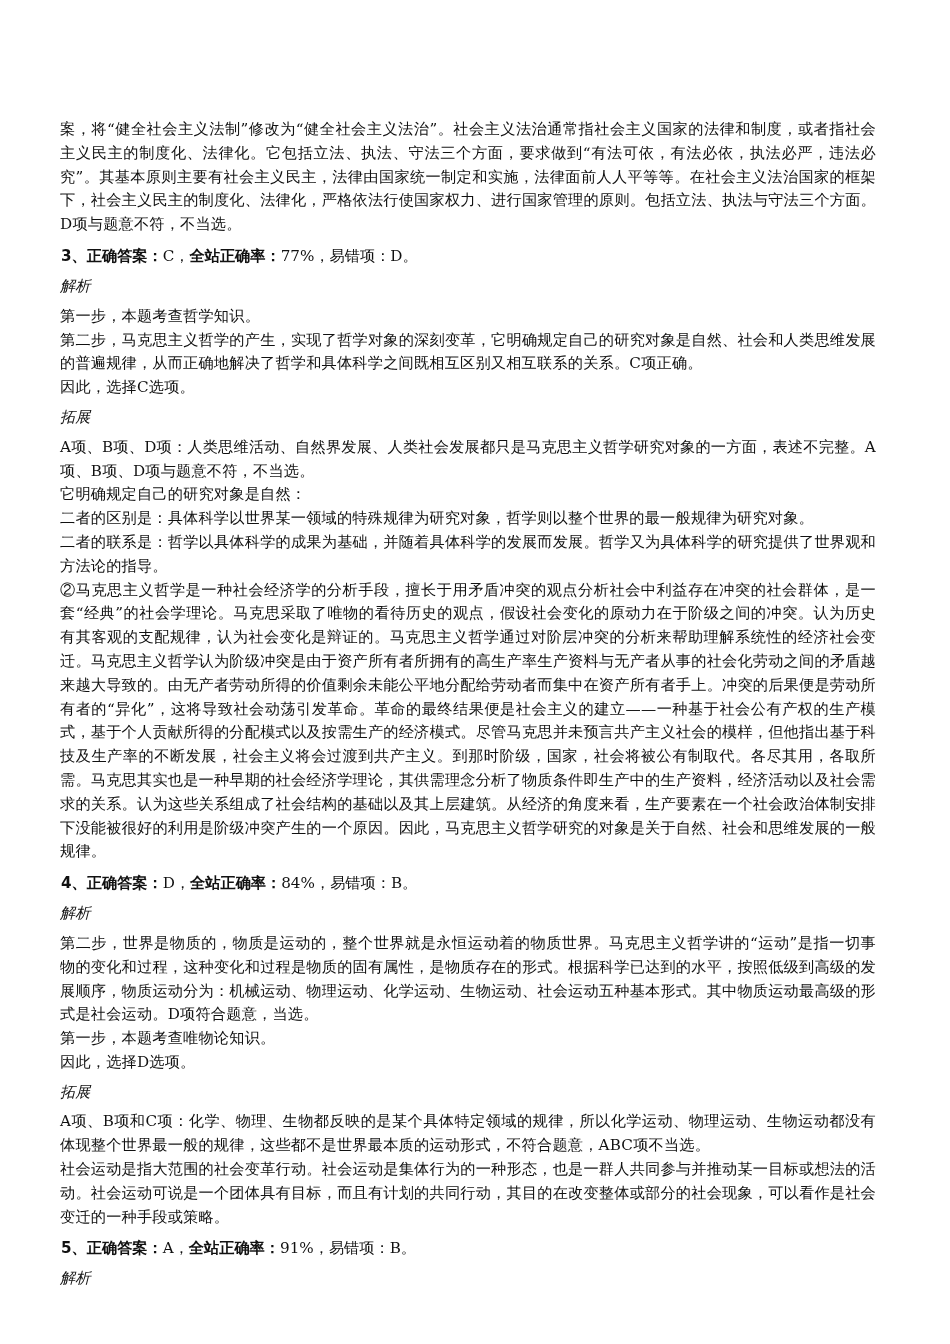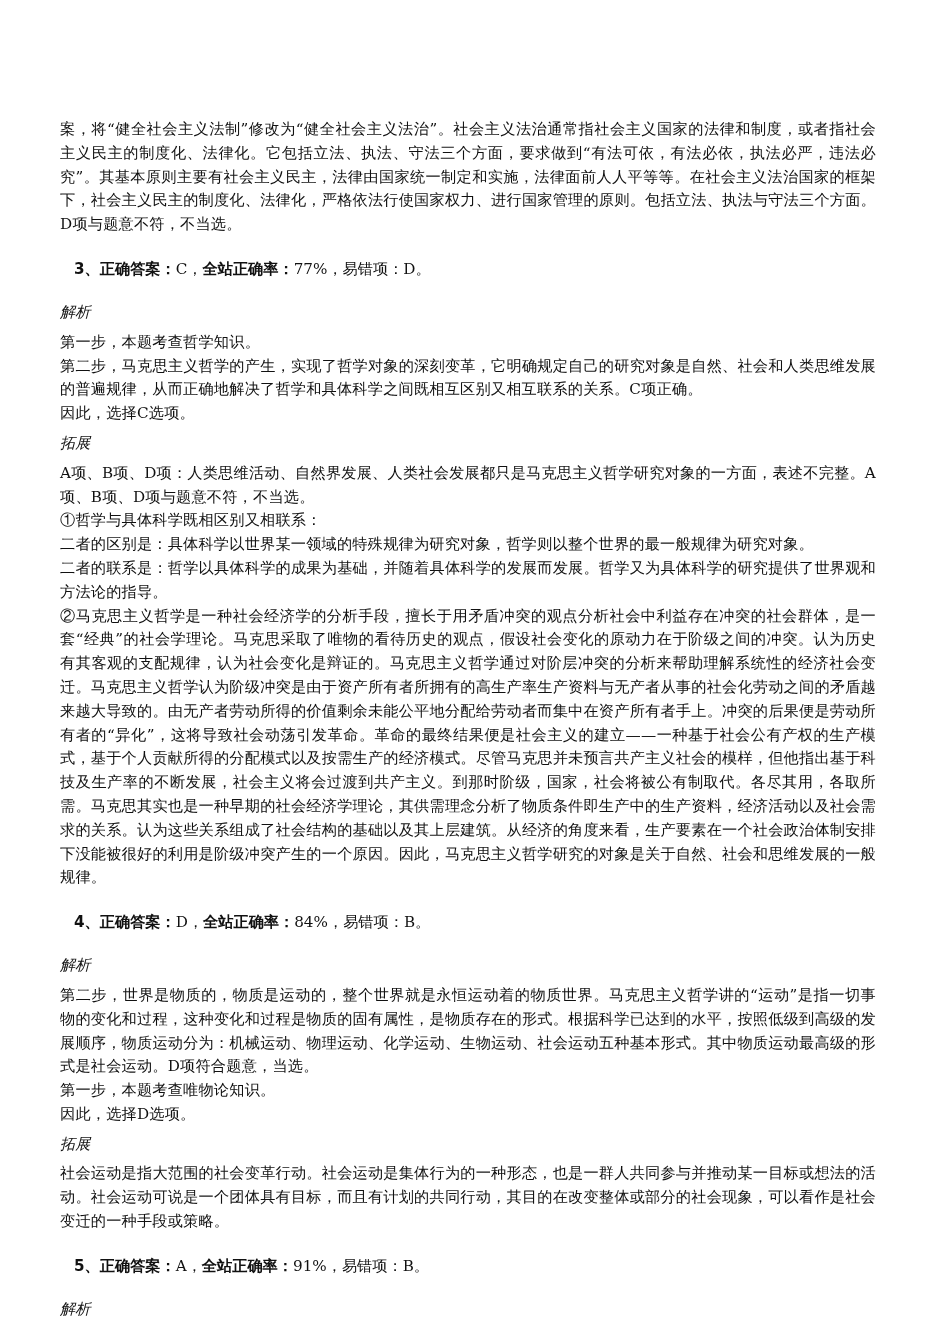--- a/index.html
+++ b/index.html
@@ -7,21 +7,21 @@
     width: 950px; height: 1344px; overflow: hidden; position: relative;
     font-family: "DejaVu Serif", "Liberation Serif", serif;
     color: #111;
   }
   .page {
     position: absolute; left: 60px; top: 118px; width: 816px;
     font-size: 15.2px; line-height: 23.8px;
   }
   .p { margin: 0; text-align: justify; text-align-last: left; letter-spacing: 0.2px; }
   .gap { height: 6px; }
-  .head { margin: 14px; font-weight: normal; line-height: 24px; }
+  .head { margin: 1px; font-weight: normal; line-height: 24px; }
   .head b { font-family: "DejaVu Sans", "Liberation Sans", sans-serif; font-weight: bold; }
   .label { margin: 0; font-style: italic; }
 </style>
 </head>
 <body>
 
 <div class="page">
 
   <p class="p">案，将“健全社会主义法制”修改为“健全社会主义法治”。社会主义法治通常指社会主义国家的法律和制度，或者指社会主义民主的制度化、法律化。它包括立法、执法、守法三个方面，要求做到“有法可依，有法必依，执法必严，违法必究”。其基本原则主要有社会主义民主，法律由国家统一制定和实施，法律面前人人平等等。在社会主义法治国家的框架下，社会主义民主的制度化、法律化，严格依法行使国家权力、进行国家管理的原则。包括立法、执法与守法三个方面。D项与题意不符，不当选。</p>
 
@@ -30,36 +30,37 @@
   <div class="gap"></div>
   <p class="label">解析</p>
   <div class="gap"></div>
   <p class="p">第一步，本题考查哲学知识。</p>
   <p class="p">第二步，马克思主义哲学的产生，实现了哲学对象的深刻变革，它明确规定自己的研究对象是自然、社会和人类思维发展的普遍规律，从而正确地解决了哲学和具体科学之间既相互区别又相互联系的关系。C项正确。</p>
   <p class="p">因此，选择C选项。</p>
   <div class="gap"></div>
   <p class="label">拓展</p>
   <div class="gap"></div>
   <p class="p">A项、B项、D项：人类思维活动、自然界发展、人类社会发展都只是马克思主义哲学研究对象的一方面，表述不完整。A项、B项、D项与题意不符，不当选。</p>
-  <p class="p">①哲学与具体科学既相区别又相联系：</p>
+  <p class="p">它明确规定自己的研究对象是自然：</p>
   <p class="p">二者的区别是：具体科学以世界某一领域的特殊规律为研究对象，哲学则以整个世界的最一般规律为研究对象。</p>
   <p class="p">二者的联系是：哲学以具体科学的成果为基础，并随着具体科学的发展而发展。哲学又为具体科学的研究提供了世界观和方法论的指导。</p>
   <p class="p">②马克思主义哲学是一种社会经济学的分析手段，擅长于用矛盾冲突的观点分析社会中利益存在冲突的社会群体，是一套“经典”的社会学理论。马克思采取了唯物的看待历史的观点，假设社会变化的原动力在于阶级之间的冲突。认为历史有其客观的支配规律，认为社会变化是辩证的。马克思主义哲学通过对阶层冲突的分析来帮助理解系统性的经济社会变迁。马克思主义哲学认为阶级冲突是由于资产所有者所拥有的高生产率生产资料与无产者从事的社会化劳动之间的矛盾越来越大导致的。由无产者劳动所得的价值剩余未能公平地分配给劳动者而集中在资产所有者手上。冲突的后果便是劳动所有者的“异化”，这将导致社会动荡引发革命。革命的最终结果便是社会主义的建立——一种基于社会公有产权的生产模式，基于个人贡献所得的分配模式以及按需生产的经济模式。尽管马克思并未预言共产主义社会的模样，但他指出基于科技及生产率的不断发展，社会主义将会过渡到共产主义。到那时阶级，国家，社会将被公有制取代。各尽其用，各取所需。马克思其实也是一种早期的社会经济学理论，其供需理念分析了物质条件即生产中的生产资料，经济活动以及社会需求的关系。认为这些关系组成了社会结构的基础以及其上层建筑。从经济的角度来看，生产要素在一个社会政治体制安排下没能被很好的利用是阶级冲突产生的一个原因。因此，马克思主义哲学研究的对象是关于自然、社会和思维发展的一般规律。</p>
 
   <div class="gap"></div>
   <p class="head"><b>4、</b><b>正确答案：</b><span>D，</span><b>全站正确率：</b><span>84%，易错项：B。</span></p>
   <div class="gap"></div>
   <p class="label">解析</p>
   <div class="gap"></div>
   <p class="p">第二步，世界是物质的，物质是运动的，整个世界就是永恒运动着的物质世界。马克思主义哲学讲的“运动”是指一切事物的变化和过程，这种变化和过程是物质的固有属性，是物质存在的形式。根据科学已达到的水平，按照低级到高级的发展顺序，物质运动分为：机械运动、物理运动、化学运动、生物运动、社会运动五种基本形式。其中物质运动最高级的形式是社会运动。D项符合题意，当选。</p>
   <p class="p">第一步，本题考查唯物论知识。</p>
   <p class="p">因此，选择D选项。</p>
   <div class="gap"></div>
   <p class="label">拓展</p>
   <div class="gap"></div>
+  <p class="p">A项、B项和C项：化学、物理、生物都反映的是某个具体特定领域的规律，所以化学运动、物理运动、生物运动都没有体现整个世界最一般的规律，这些都不是世界最本质的运动形式，不符合题意，ABC项不当选。</p>
   <p class="p">社会运动是指大范围的社会变革行动。社会运动是集体行为的一种形态，也是一群人共同参与并推动某一目标或想法的活动。社会运动可说是一个团体具有目标，而且有计划的共同行动，其目的在改变整体或部分的社会现象，可以看作是社会变迁的一种手段或策略。</p>
 
   <div class="gap"></div>
   <p class="head"><b>5、</b><b>正确答案：</b><span>A，</span><b>全站正确率：</b><span>91%，易错项：B。</span></p>
   <div class="gap"></div>
   <p class="label">解析</p>
 
 </div>
 
 </body></html>

